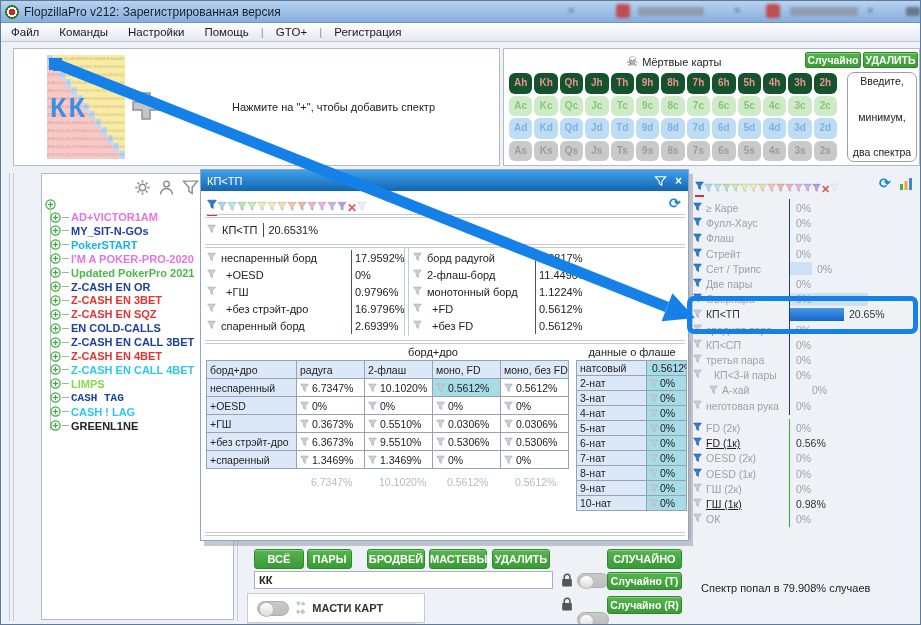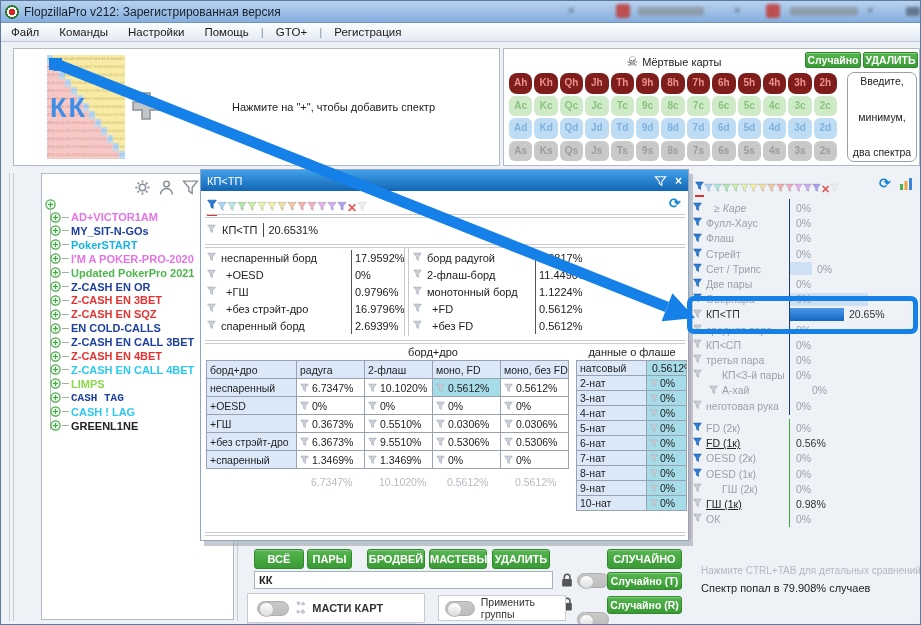--- a/index.html
+++ b/index.html
@@ -34,21 +34,21 @@
   .big-kk{font-size:27px;font-weight:bold;color:#3e8ee8;letter-spacing:2px;}
   .hint-text{font-size:11px;color:#222;}
   
   .dc-title{font-size:11px;color:#222;}
   .skull{font-size:13px;color:#444;margin-right:4px;}
   .gbtn{background:linear-gradient(#55b54f,#3a9a35);border:1px solid #2e8a2a;border-radius:3px;
     color:#fff;font-weight:bold;text-align:center;box-shadow:inset 0 1px 0 rgba(255,255,255,.3);cursor:pointer;}
   .chip-row{display:flex;}
   .chip{width:23.4px;height:20.5px;border-radius:6px;margin:1px;
     font-size:10px;font-weight:bold;line-height:20px;text-align:center;}
-  .hearts{background:#7f1d1d;color:#e9938b;border-radius:8px;}
+  .hearts{background:#14532d;color:#e9938b;}
   .clubs{background:#cfeac6;color:#8ac380;}
   .diamonds{background:#bedcf4;color:#7fb2de;}
   .spades{background:#c9c9c9;color:#9c9c9c;}
   .note-box{border:1px solid #9aa0aa;border-radius:7px;background:#fff;
     font-size:10.5px;color:#222;text-align:center;display:flex;flex-direction:column;justify-content:space-between;line-height:1.6;}
   
   .tool-icons{display:flex;gap:7px;}
   .tree-item{position:absolute;display:flex;align-items:center;white-space:nowrap;font-size:11px;font-weight:bold;}
   .tree-dash{width:7px;height:1px;background:#9fb59f;margin:0 2px 0 1px;}
   
@@ -1018,21 +1018,21 @@
         <rect x="5.5" y="4" width="3" height="9" fill="#f0a43c"></rect>
         <rect x="10" y="1" width="3" height="12" fill="#3a87d8"></rect>
     </svg>
     <div class="vline" style="left:100px;top:26px;height:216px;background:#1d3f6e;"></div>
     <div class="vline" style="left:100px;top:246px;height:108px;background:#3aa53a;"></div>
     <div>
         <div class="rrow" style="left: 4px; top: 28px; width: 226px;">
           <span><svg width="9" height="9.9" viewBox="0 0 14 15">
               <path d="M1 1.5 H13 L8.6 7.6 V13 L5.4 11 V7.6 Z" fill="#2f7cd4" stroke="#1e5fa8" stroke-width="1" stroke-linejoin="round"></path>
             </svg></span>
-          <span class="rlab" style="margin-left: 12px; font-style: italic;">≥ Каре</span>
+          <span class="rlab" style="margin-left: 4px;">≥ Каре</span>
           <span class="abs rlab" style="left: 103px;">0%</span>
         </div>
         <div class="rrow" style="left: 4px; top: 43.2px; width: 226px;">
           <span><svg width="9" height="9.9" viewBox="0 0 14 15">
               <path d="M1 1.5 H13 L8.6 7.6 V13 L5.4 11 V7.6 Z" fill="#2f7cd4" stroke="#1e5fa8" stroke-width="1" stroke-linejoin="round"></path>
             </svg></span>
           <span class="rlab" style="margin-left: 4px;">Фулл-Хаус</span>
           <span class="abs rlab" style="left: 103px;">0%</span>
         </div>
         <div class="rrow" style="left: 4px; top: 58.4px; width: 226px;">
@@ -1098,21 +1098,21 @@
           <span><svg width="9" height="9.9" viewBox="0 0 14 15">
               <path d="M1 1.5 H13 L8.6 7.6 V13 L5.4 11 V7.6 Z" fill="#c9ced6" stroke="#a9aeb8" stroke-width="1" stroke-linejoin="round"></path>
             </svg></span>
           <span class="rlab" style="margin-left: 4px;">третья пара</span>
           <span class="abs rlab" style="left: 103px;">0%</span>
         </div>
         <div class="rrow" style="left: 4px; top: 195.2px; width: 226px;">
           <span><svg width="9" height="9.9" viewBox="0 0 14 15">
               <path d="M1 1.5 H13 L8.6 7.6 V13 L5.4 11 V7.6 Z" fill="#c9ced6" stroke="#a9aeb8" stroke-width="1" stroke-linejoin="round"></path>
             </svg></span>
-          <span class="rlab" style="margin-left: 20px;">КП&lt;3-й пары</span>
+          <span class="rlab" style="margin-left: 12px;">КП&lt;3-й пары</span>
           <span class="abs rlab" style="left: 103px;">0%</span>
         </div>
         <div class="rrow" style="left: 20px; top: 210.4px; width: 226px;">
           <span><svg width="9" height="9.9" viewBox="0 0 14 15">
               <path d="M1 1.5 H13 L8.6 7.6 V13 L5.4 11 V7.6 Z" fill="#c9ced6" stroke="#a9aeb8" stroke-width="1" stroke-linejoin="round"></path>
             </svg></span>
           <span class="rlab" style="margin-left: 4px;">А-хай</span>
           <span class="abs rlab" style="left: 103px;">0%</span>
         </div>
         <div class="rrow" style="left: 4px; top: 225.6px; width: 226px;">
@@ -1147,39 +1147,38 @@
           <span><svg width="9" height="9.9" viewBox="0 0 14 15">
               <path d="M1 1.5 H13 L8.6 7.6 V13 L5.4 11 V7.6 Z" fill="#2f7cd4" stroke="#1e5fa8" stroke-width="1" stroke-linejoin="round"></path>
             </svg></span>
           <span class="rlab" style="margin-left: 4px;">OESD (1к)</span>
           <span class="abs rlab" style="left: 103px;">0%</span>
         </div>
         <div class="rrow" style="left: 4px; top: 308.8px; width: 226px;">
           <span><svg width="9" height="9.9" viewBox="0 0 14 15">
               <path d="M1 1.5 H13 L8.6 7.6 V13 L5.4 11 V7.6 Z" fill="#c9ced6" stroke="#a9aeb8" stroke-width="1" stroke-linejoin="round"></path>
             </svg></span>
-          <span class="rlab" style="margin-left: 20px;">ГШ (2к)</span>
+          <span class="rlab" style="margin-left: 4px;">ГШ (2к)</span>
           <span class="abs rlab" style="left: 103px;">0%</span>
         </div>
         <div class="rrow" style="left: 4px; top: 324px; width: 226px;">
           <span><svg width="9" height="9.9" viewBox="0 0 14 15">
               <path d="M1 1.5 H13 L8.6 7.6 V13 L5.4 11 V7.6 Z" fill="#c9ced6" stroke="#a9aeb8" stroke-width="1" stroke-linejoin="round"></path>
             </svg></span>
           <span class="rundl" style="margin-left: 4px;">ГШ (1к)</span>
           <span class="abs rdark" style="left: 103px;">0.98%</span>
         </div>
         <div class="rrow" style="left: 4px; top: 339.2px; width: 266px;">
           <span><svg width="9" height="9.9" viewBox="0 0 14 15">
               <path d="M1 1.5 H13 L8.6 7.6 V13 L5.4 11 V7.6 Z" fill="#c9ced6" stroke="#a9aeb8" stroke-width="1" stroke-linejoin="round"></path>
             </svg></span>
           <span class="rlab" style="margin-left: 4px;">ОК</span>
           <span class="abs rlab" style="left: 103px;">0%</span>
         </div>
       </div>
-    <div class="rhint1 abs" style="left:12px;top:392px;">Нажмите CTRL+TAB для детальных сравнений</div>
     <div class="rhint2 abs" style="left:12px;top:409px;">Спектр попал в 79.908% случаев</div>
   </div>
 
   <div>
     <div>
         <div class="gbtn abs" style="left: 253px; top: 548px; width: 50px; height: 20px; font-size: 11px; line-height: 19px;">ВСЁ</div>
         <div class="gbtn abs" style="left: 306px; top: 548px; width: 45px; height: 20px; font-size: 11px; line-height: 19px;">ПАРЫ</div>
         <div class="gbtn abs" style="left: 366px; top: 548px; width: 58px; height: 20px; font-size: 11px; line-height: 19px;">БРОДВЕЙ</div>
         <div class="gbtn abs" style="left: 428px; top: 548px; width: 58px; height: 20px; font-size: 11px; line-height: 19px;">МАСТЕВЫЕ</div>
         <div class="gbtn abs" style="left: 491px; top: 548px; width: 58px; height: 20px; font-size: 11px; line-height: 19px;">УДАЛИТЬ</div>
@@ -1197,24 +1196,20 @@
         <path d="M3 5.5 V3.8 a2.6 2.6 0 0 1 5.2 0 V5.5" fill="none" stroke="#555" stroke-width="1.4"></path>
       </svg>
     <div class="toggle abs" style="left:576px;top:596px;"></div>
     <div class="gbtn abs" style="left:606px;top:595px;width:75px;height:18px;font-size:10.5px;line-height:17px;">Случайно (R)</div>
 
     <div class="wbox" style="left:246px;top:592px;width:178px;height:30px;padding-left:9px;gap:7px;">
       <div class="toggle"></div>
       <div class="suit-mini">♥♠<br>♦♣</div>
       <div style="font-size:11px;font-weight:bold;color:#333;">МАСТИ КАРТ</div>
     </div>
-    <div class="wbox" style="left:437px;top:594px;width:128px;height:26px;padding-left:6px;gap:6px;">
-      <div class="toggle"></div>
-      <div style="font-size:10.5px;color:#333;">Применить группы</div>
-    </div>
     <div class="abs" style="left:246px;top:622px;width:170px;height:3px;background:#d8dade;"></div>
   </div>
 
   <div class="hl-box"></div>
   <svg class="arrow-svg" width="921" height="625">
     <line x1="53" y1="62" x2="666" y2="306" stroke="#1580e8" stroke-width="11"></line>
     <polygon points="694,317 660.6,320.2 671.4,292.2" fill="#1580e8"></polygon>
     <rect x="48" y="57" width="13" height="12" fill="#1580e8"></rect>
   </svg>
 

